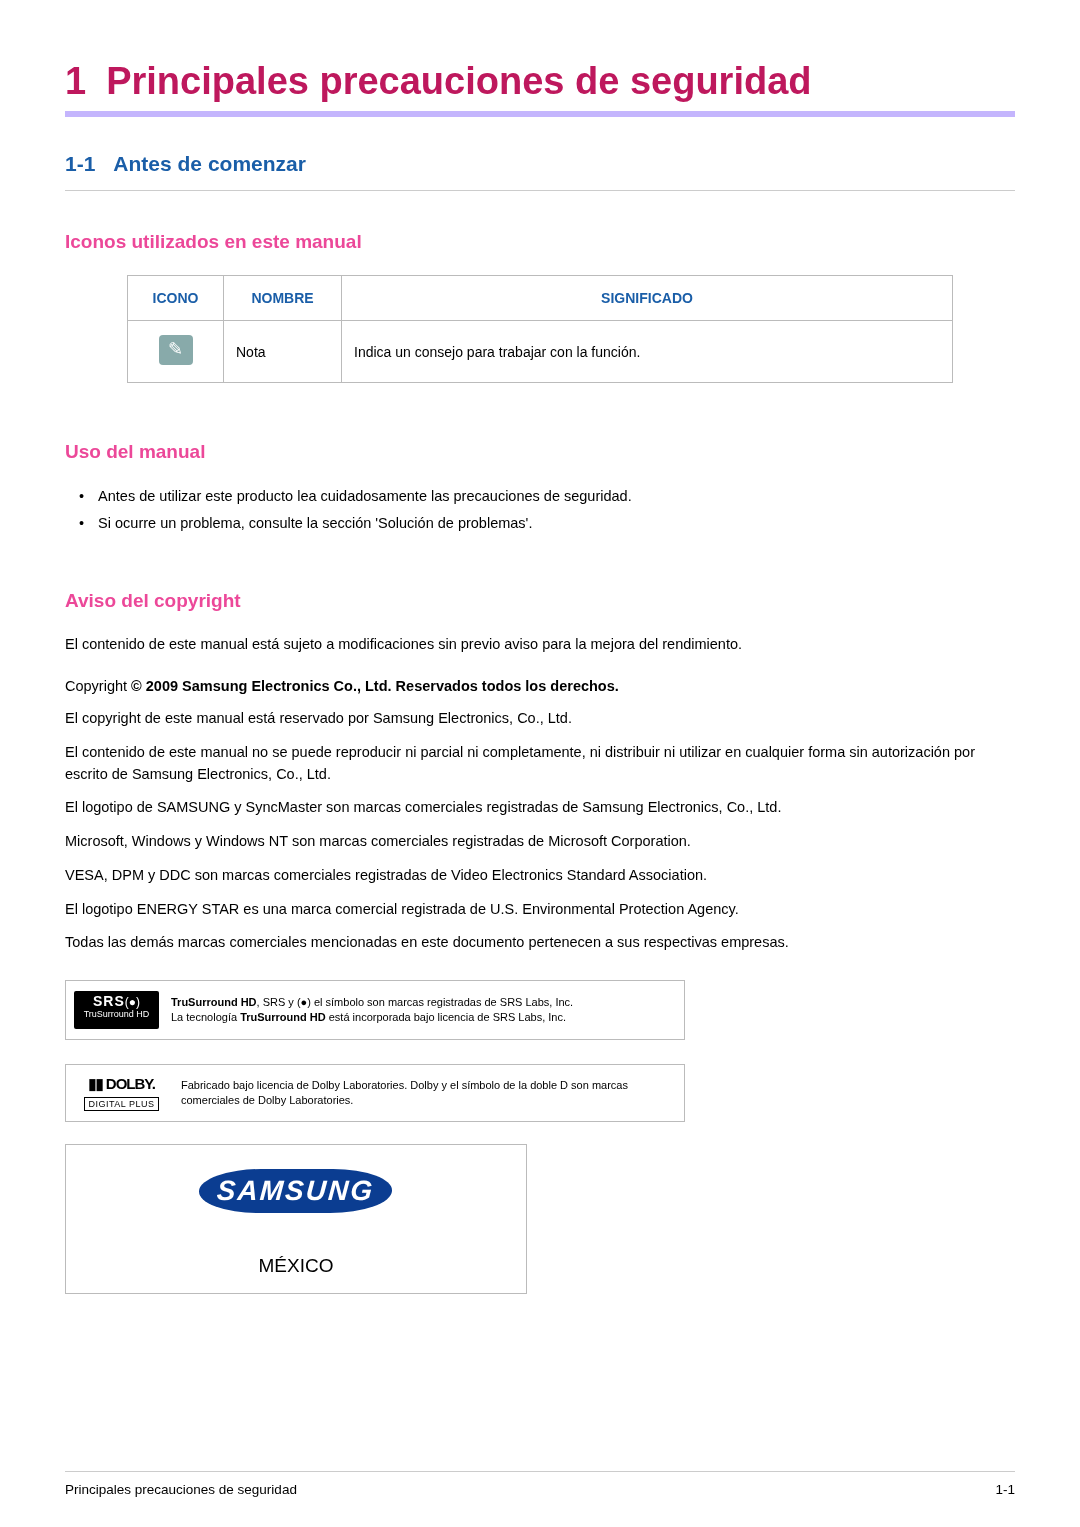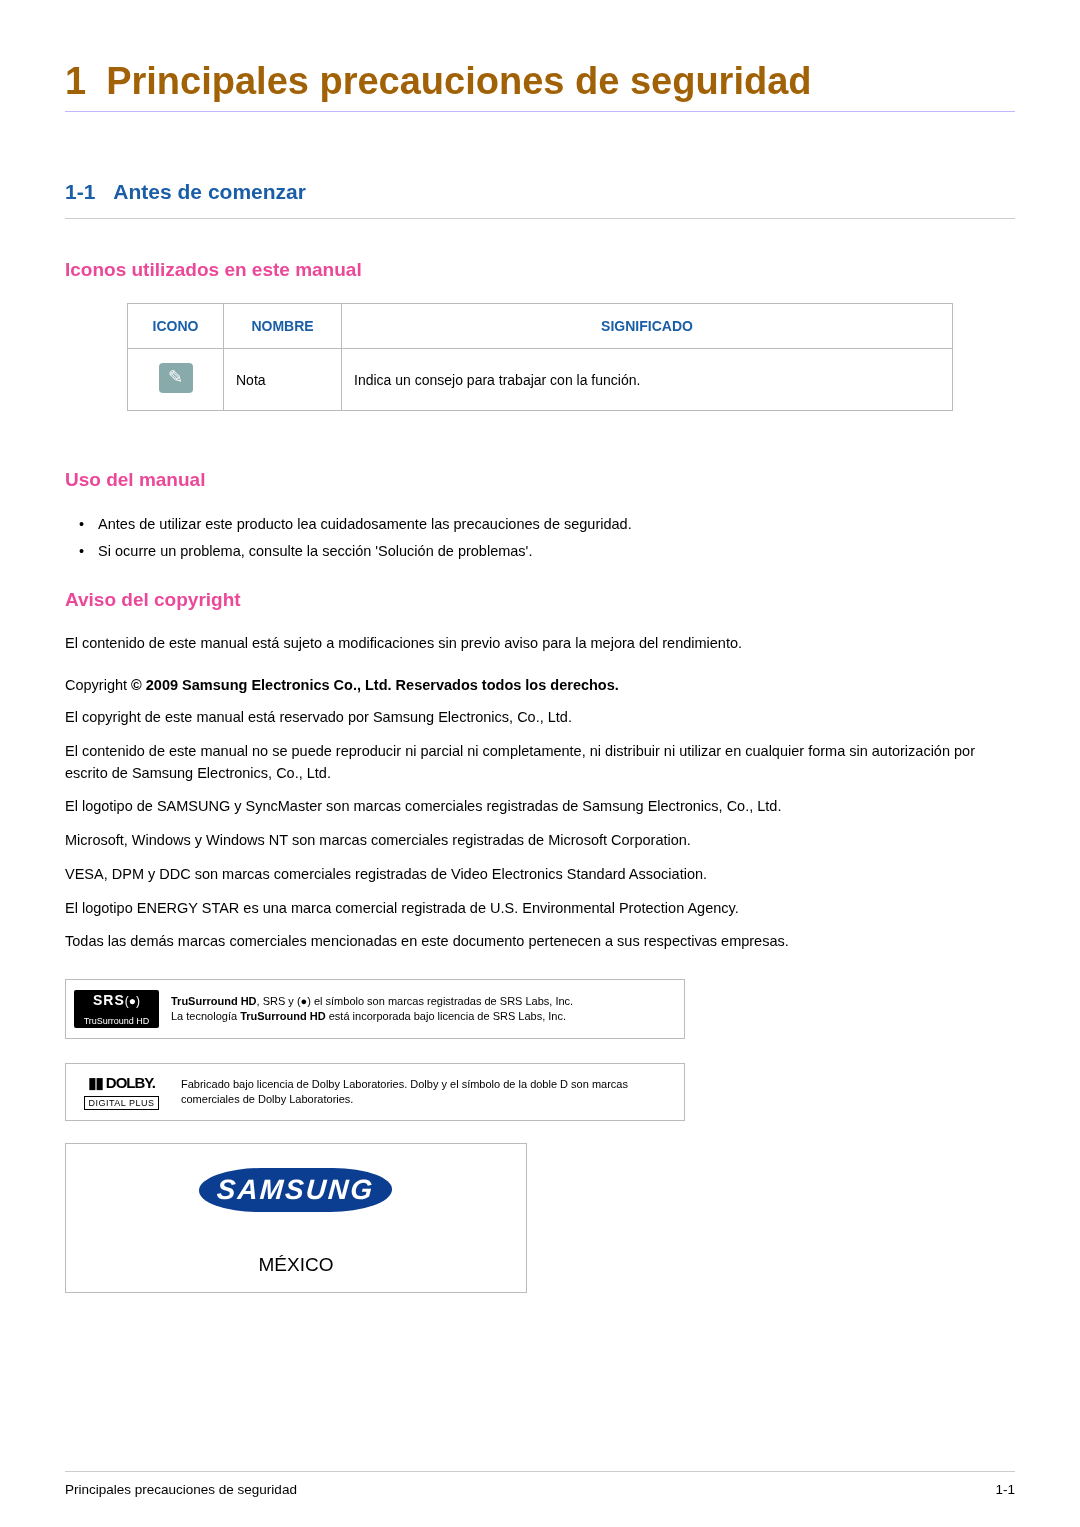--- a/index.html
+++ b/index.html
@@ -8,24 +8,24 @@
     background: #fff;
     width: 1080px;
     min-height: 1527px;
     padding: 60px 65px 30px 65px;
     color: #000;
     position: relative;
   }
   .chapter-title {
     font-size: 38px;
     font-weight: bold;
-    color: #a16207;
+    color: #be185d;
     padding-bottom: 8px;
-    border-bottom: 1px solid #c4b5fd;
-    margin-bottom: 68px;
+    border-bottom: 6px solid #c4b5fd;
+    margin-bottom: 35px;
   }
   .chapter-num { margin-right: 20px; }
   .section-title {
     font-size: 21px;
     font-weight: bold;
     color: #1a5ea8;
     padding-bottom: 14px;
     border-bottom: 1px solid #ccc;
     margin-bottom: 40px;
   }
@@ -63,21 +63,21 @@
     position:absolute; left:0; right:0; top:2px; text-align:center;
   }
   .icon-note {
     display:inline-block; width:34px; height:30px;
     background:#8aa; border-radius:4px; position:relative;
   }
   .icon-note::after {
     content:"✎"; color:#fff; font-size:18px;
     position:absolute; left:0; right:0; top:3px; text-align:center;
   }
-  ul.bullets { list-style: none; margin: 0 0 26px 14px; }
+  ul.bullets { list-style: none; margin: 0 0 55px 14px; }
   ul.bullets li {
     font-size: 14.5px; line-height:1.6;
     margin-bottom: 4px;
   }
   ul.bullets li::before {
     content:"•"; margin-right:14px;
   }
   .para { font-size:14.5px; line-height:1.5; margin-bottom:16px; }
   .para-tight { font-size:14.5px; line-height:1.5; margin-bottom:12px; }
   .copyright-line { font-size:14.5px; margin: 22px 0 14px 0; }
@@ -85,21 +85,21 @@
   .logo-box {
     border:1px solid #bbb;
     width: 620px;
     padding: 10px 8px;
     display:flex; align-items:center; gap:12px;
     margin-top: 24px; margin-bottom: 22px;
   }
   .logo-box.srs { margin-top: 26px; }
   .srs-logo {
     width:85px; height:38px; background:#000; color:#fff;
-    display:flex; flex-direction:column; align-items:center; justify-content:space-between;
+    display:flex; flex-direction:column; align-items:center; justify-content:flex-start;
     border-radius:2px; font-size:9px; padding:2px;
   }
   .srs-logo .big { font-weight:bold; font-size:14px; letter-spacing:1px; }
   .srs-logo .circ { font-size:12px; }
   .dolby-logo {
     width:95px; text-align:center;
   }
   .dolby-logo .dd { font-family:Arial; font-weight:bold; font-size:15px; letter-spacing:-1px; }
   .dolby-logo .plus { font-size:9px; border:1px solid #000; padding:1px 3px; display:inline-block; margin-top:1px; letter-spacing:0.5px;}
   .logo-text { font-size:11px; line-height:1.4; flex:1; }

